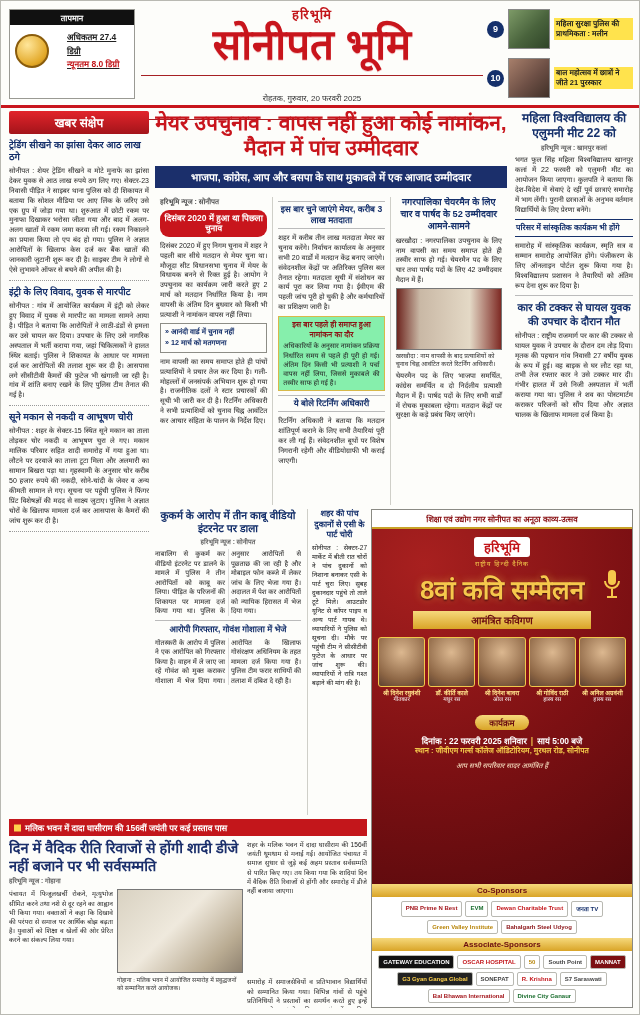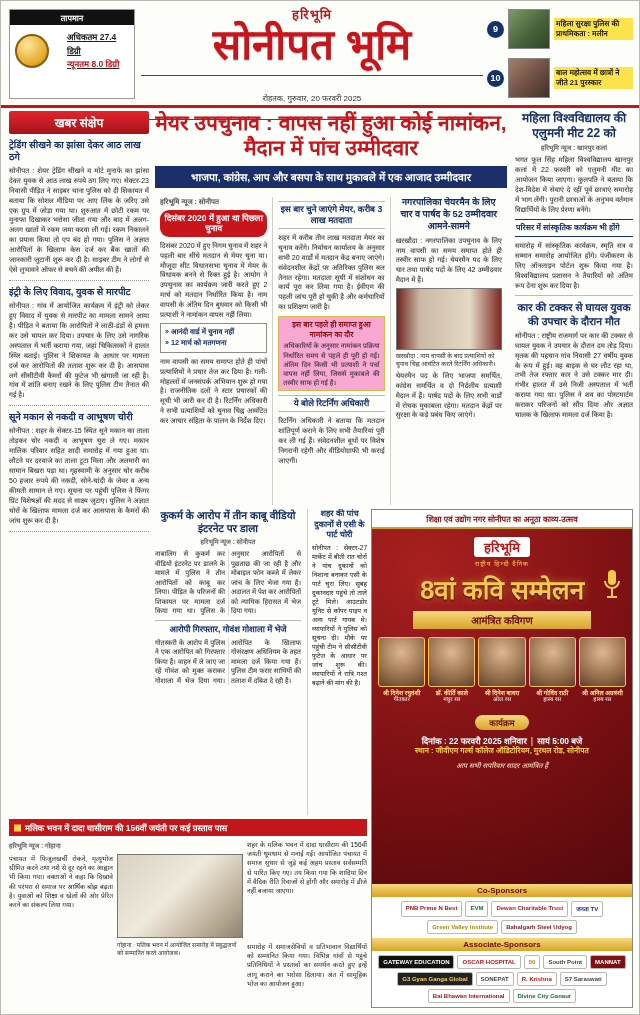--- a/index.html
+++ b/index.html
@@ -40,21 +40,21 @@
 
   
   .center-cols { position:absolute; left:154px; top:196px; width:352px; height:308px; display:flex; }
   .ccol { width:33.33%; padding:0 5px; font-size:7px; line-height:1.4; text-align:justify; }
   .ccol + .ccol { border-left:1px solid #cfcfc8; }
   .byline { font-size:7px; font-weight:bold; color:#555; margin-bottom:3px; text-align:left; }
   .pill { background:#c8151c; color:#fff; font-weight:bold; font-size:8.5px; text-align:center; border-radius:9px; padding:3px 4px; line-height:1.25; margin-bottom:4px; }
   .bullet-box { border:1px solid #8d8d86; padding:3px 4px; margin:4px 0; }
   .bullet { color:#15306b; font-weight:bold; font-size:7.2px; line-height:1.5; text-align:left; }
   .c-subhead { color:#15306b; font-weight:bold; font-size:8.6px; text-align:center; line-height:1.3; margin:4px 0; border-top:1px solid #bbb; border-bottom:1px solid #bbb; padding:2px 0; }
-  .ybox { background:#f9a8d4; border:1px solid #d8b94a; padding:3px 4px; margin:4px 0; }
+  .ybox { background:#86efac; border:1px solid #d8b94a; padding:3px 4px; margin:4px 0; }
   .ybox-title { color:#8a1215; font-weight:bold; font-size:7.6px; line-height:1.3; margin-bottom:2px; text-align:center; }
   .ybox-body { font-size:6.8px; line-height:1.35; }
   .c-headline { color:#15306b; font-weight:bold; font-size:9.2px; line-height:1.3; text-align:center; margin-bottom:3px; }
   .c-photo { width:100%; height:62px; border:1px solid #777; background:linear-gradient(90deg,#6e2620,#c9b8a5 22%,#e4d9c6 70%,#7e2a24); margin:3px 0 2px; }
   .c-caption { font-size:6.3px; color:#333; line-height:1.3; text-align:left; margin-bottom:3px; }
 
   
   .right-rail { position:absolute; left:514px; top:110px; width:118px; height:394px; }
   .r-headline { color:#15306b; font-weight:bold; font-size:12px; line-height:1.25; text-align:center; }
   .r-headline.small { font-size:10.5px; }
@@ -300,20 +300,21 @@
       <span class="chip">S7 Saraswati</span>
       <span class="chip">Bal Bhawan International</span>
       <span class="chip">Divine City Ganaur</span>
     </div>
   </section>
 
   <section class="bottom">
     <div class="kicker">मलिक भवन में दादा घासीराम की 156वीं जयंती पर कई प्रस्ताव पास</div>
     <div class="bottom-grid">
       <div class="b-headline">
+        <span>दिन में वैदिक रीति रिवाजों से होंगी शादी डीजे नहीं बजाने पर भी सर्वसम्मति</span>
         <div class="b-byline">हरिभूमि न्यूज : गोहाना</div>
       </div>
       <div class="b-col b-p1">शहर के मलिक भवन में दादा घासीराम की 156वीं जयंती धूमधाम से मनाई गई। आयोजित पंचायत में समाज सुधार से जुड़े कई अहम प्रस्ताव सर्वसम्मति से पारित किए गए। तय किया गया कि शादियां दिन में वैदिक रीति रिवाजों से होंगी और समारोह में डीजे नहीं बजाया जाएगा।</div>
       <div class="b-col b-p2">पंचायत में फिजूलखर्ची रोकने, मृत्युभोज सीमित करने तथा नशे से दूर रहने का आह्वान भी किया गया। वक्ताओं ने कहा कि दिखावे की परंपरा से समाज पर आर्थिक बोझ बढ़ता है। युवाओं को शिक्षा व खेलों की ओर प्रेरित करने का संकल्प लिया गया।</div>
       <div class="b-photo"></div>
       <div class="b-caption">गोहाना : मलिक भवन में आयोजित समारोह में प्रबुद्धजनों को सम्मानित करते आयोजक।</div>
       <div class="b-col b-p3">समारोह में समाजसेवियों व प्रतिभावान विद्यार्थियों को सम्मानित किया गया। विभिन्न गांवों से पहुंचे प्रतिनिधियों ने प्रस्तावों का समर्थन करते हुए इन्हें लागू कराने का भरोसा दिलाया। अंत में सामूहिक भोज का आयोजन हुआ।</div>
     </div>
   </section>
 

